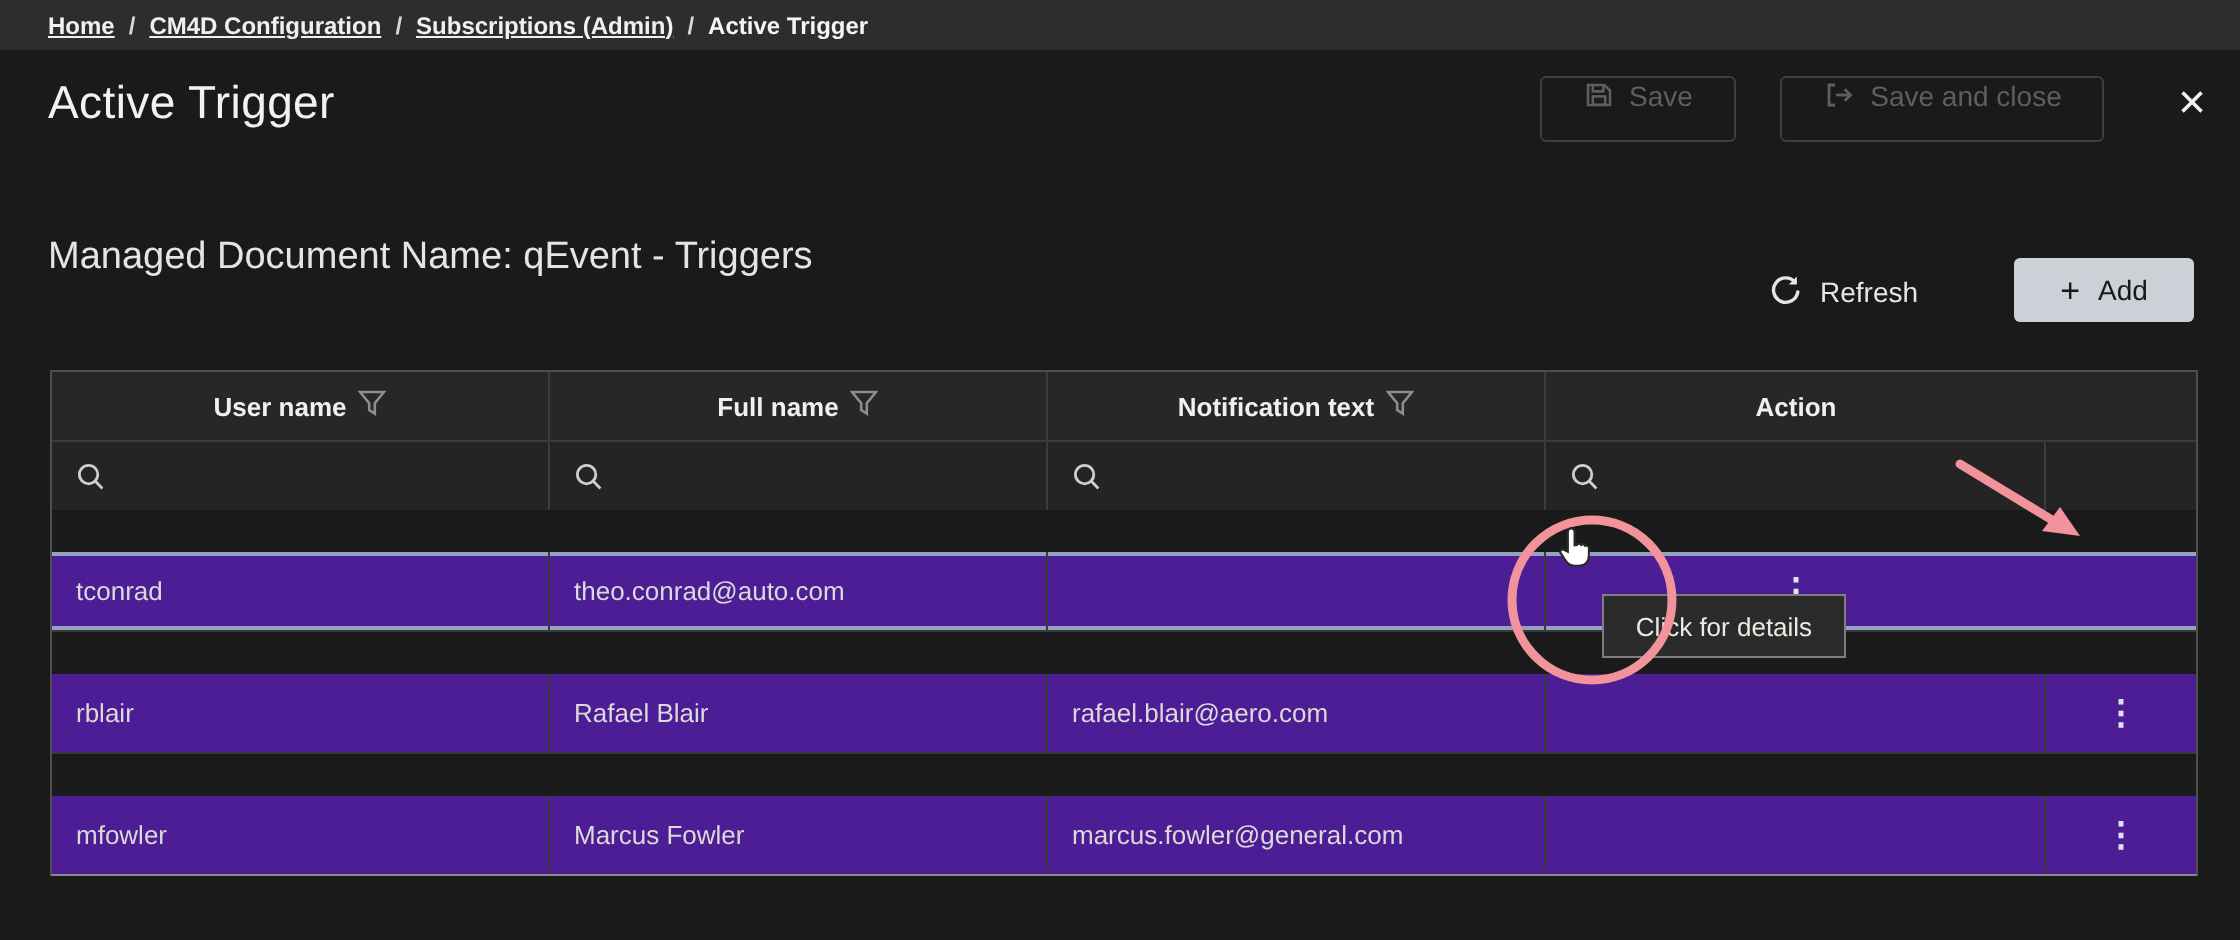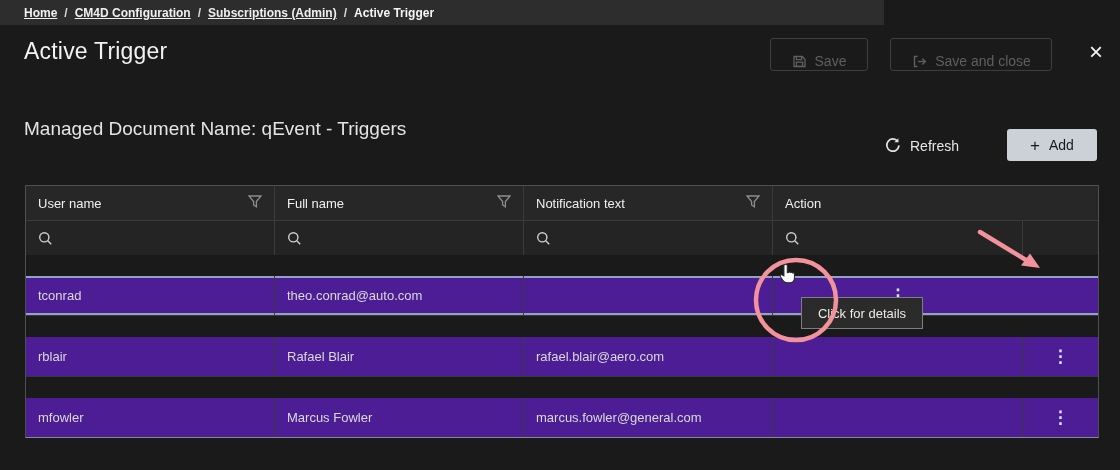--- a/index.html
+++ b/index.html
@@ -5,39 +5,39 @@
   html,body{margin:0;padding:0;}
   body{
     width:1120px;height:470px;position:relative;overflow:hidden;
     background:#1a1a1a;
     font-family:"Liberation Sans", sans-serif;
     color:#e8e8e8;
     -webkit-font-smoothing:antialiased;
   }
   
   .breadcrumb-bar{
-    position:absolute;top:0;left:0;width:884px;height:25px;
+    position:absolute;top:0;left:0;width:1120px;height:25px;
     background:#2d2d2d;display:flex;align-items:center;
     padding-left:24px;box-sizing:border-box;
     font-size:12px;font-weight:bold;gap:7px;white-space:nowrap;
   }
   .crumb-link{color:#f0f0f0;text-decoration:underline;cursor:pointer;}
   .crumb-sep{color:#d8d8d8;text-decoration:none;}
   .crumb-current{color:#f5f5f5;}
 
   
   .page-title{
     position:absolute;left:24px;top:38px;
     font-size:23px;color:#f2f2f2;letter-spacing:.2px;
   }
   .btn-disabled{
     position:absolute;top:38px;height:33px;
     border:1px solid #3e3e3e;border-radius:3px;background:transparent;
     color:#5f5f5f;font-size:14px;
-    display:flex;align-items:flex-end;justify-content:center;gap:8px;
+    display:flex;align-items:flex-start;justify-content:center;gap:8px;
     box-sizing:border-box;cursor:default;
   }
   #btn-save{left:770px;width:98px;}
   #btn-save-close{left:890px;width:162px;}
   .close-x{
     position:absolute;left:1084px;top:40px;width:24px;height:24px;
     display:flex;align-items:center;justify-content:center;
     color:#f2f2f2;font-size:24px;line-height:24px;cursor:pointer;
   }
   .subtitle{
@@ -67,21 +67,21 @@
   }
   .grid-row{
     display:grid;grid-template-columns:249px 249px 249px 250px 75px;
   }
   .th,.td{
     box-sizing:border-box;border-right:1px solid #3b3b3b;
     display:flex;align-items:center;padding:0 12px;overflow:hidden;
   }
   .th:last-child,.td:last-child{border-right:none;}
   .thead-row{height:34px;background:#272727;border-bottom:1px solid #3b3b3b;}
-  .th{font-size:13px;font-weight:normal;color:#f0f0f0;justify-content:space-between;cursor:pointer;}
+  .th{font-size:13px;font-weight:bold;color:#f0f0f0;justify-content:center;cursor:pointer;}
   .filter-icon{flex:0 0 auto;cursor:pointer;margin-left:6px;}
   .search-row{height:34px;background:#242424;}
   .search-cell{gap:9px;}
   .search-cell input{
     flex:1;background:transparent;border:none;outline:none;
     color:#e8e8e8;font-size:13px;font-family:"Liberation Sans",sans-serif;
     padding:0;min-width:0;
   }
   .data-row{height:39px;background:#4c1d95;border-bottom:1px solid #383838;margin-top:21px;}
   .data-row:last-child{border-bottom:none;}

